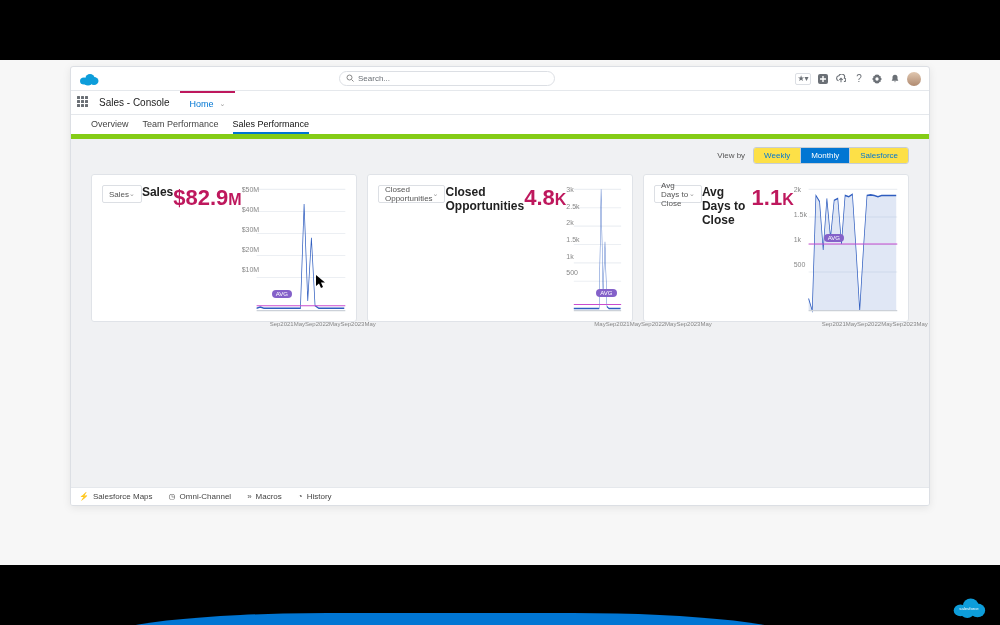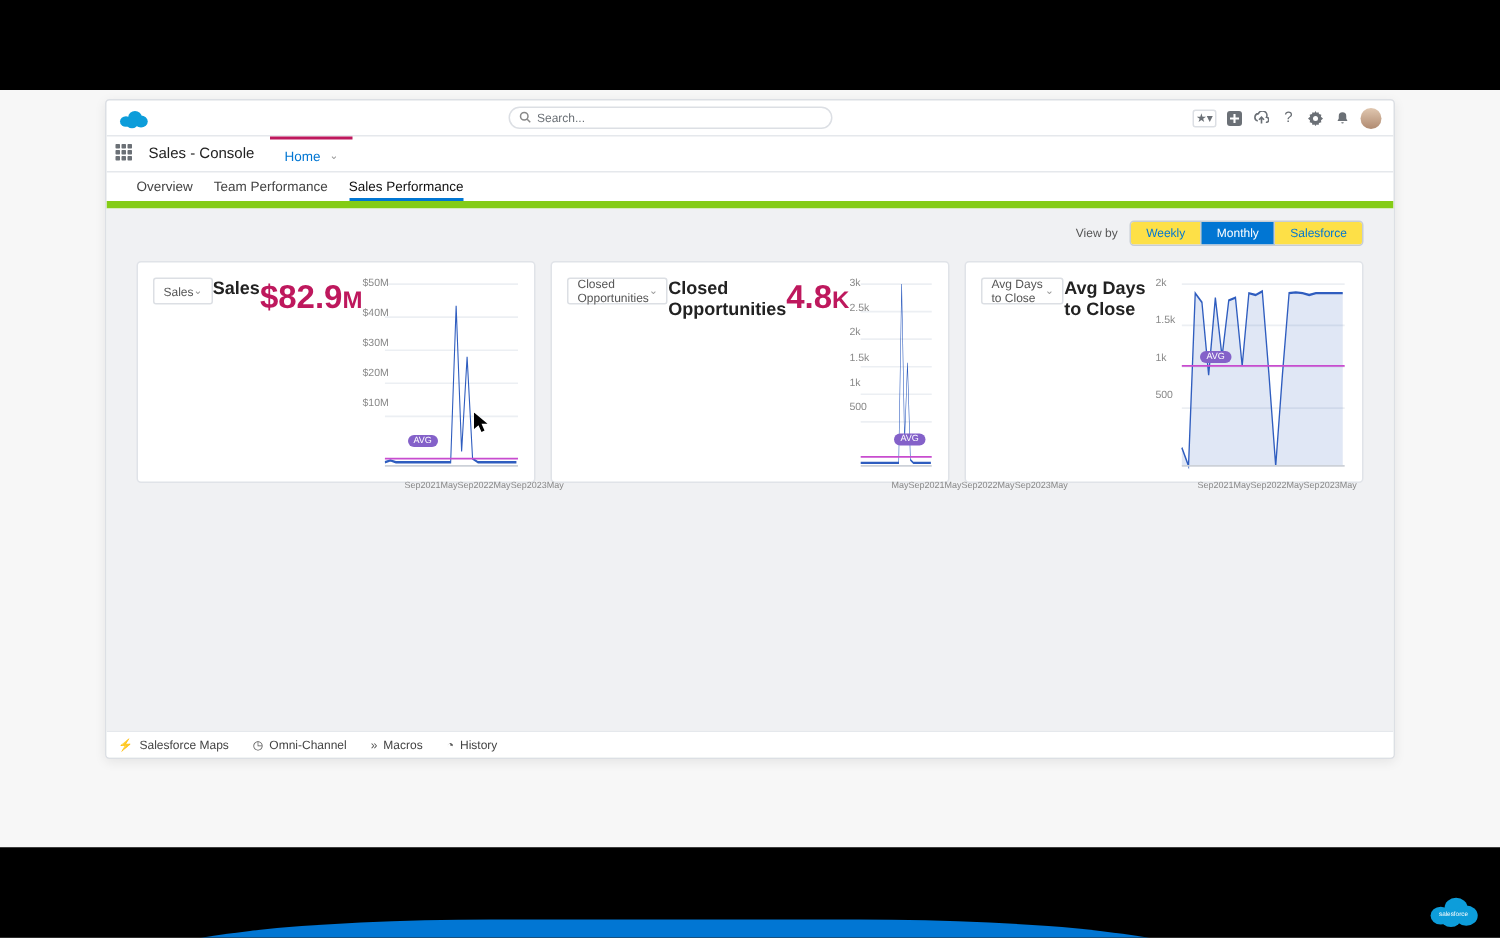--- a/index.html
+++ b/index.html
@@ -217,20 +217,21 @@
                 <span>2023</span>
                 <span>May</span>
               </div></div>
           </div>
           <div class="card">
             <div class="card-select">
               <span>Avg Days to Close</span>
               <span style="font-size:7px;color:#999">⌄</span>
             </div>
             <div class="card-title">Avg Days to Close</div>
+            <div class="card-value">1.1<span class="unit">K</span></div>
             <div class="chart"><div class="ytick" style="top: 4px;">2k</div><div class="ytick" style="top: 29px;">1.5k</div><div class="ytick" style="top: 54px;">1k</div><div class="ytick" style="top: 79px;">500</div><svg viewBox="0 0 200 118" preserveAspectRatio="none">
                 <line x1="28" x2="198" y1="4" y2="4" stroke="#eceff3"></line>
                 <line x1="28" x2="198" y1="29" y2="29" stroke="#eceff3"></line>
                 <line x1="28" x2="198" y1="54" y2="54" stroke="#eceff3"></line>
                 <line x1="28" x2="198" y1="79" y2="79" stroke="#eceff3"></line>
                 <path d="M28,103 L35,114 L42,9.500000000000005 L49,14.999999999999998 L56,59 L63,12.249999999999995 L70,48 L77,13.899999999999997 L84,12.249999999999995 L91,53.49999999999999 L98,9.500000000000005 L105,10.600000000000005 L112,8.400000000000004 L119,59 L126,114 L133,59 L140,9.500000000000005 L147,8.950000000000005 L154,9.500000000000005 L161,10.600000000000005 L168,9.500000000000005 L175,9.500000000000005 L182,9.500000000000005 L189,9.500000000000005 L196,9.500000000000005 L196,114 L28,114 Z" fill="rgba(47,93,191,0.15)" stroke="none"></path>
                 <path d="M28,103 L35,114 L42,9.500000000000005 L49,14.999999999999998 L56,59 L63,12.249999999999995 L70,48 L77,13.899999999999997 L84,12.249999999999995 L91,53.49999999999999 L98,9.500000000000005 L105,10.600000000000005 L112,8.400000000000004 L119,59 L126,114 L133,59 L140,9.500000000000005 L147,8.950000000000005 L154,9.500000000000005 L161,10.600000000000005 L168,9.500000000000005 L175,9.500000000000005 L182,9.500000000000005 L189,9.500000000000005 L196,9.500000000000005" fill="none" stroke="#2f5dbf" stroke-width="1.4"></path>
                 <line x1="28" x2="198" y1="53.49999999999999" y2="53.49999999999999" stroke="#c84ccf" stroke-width="1"></line>
                 <line x1="28" x2="198" y1="114" y2="114" stroke="#ccd1d8"></line>
               </svg><div class="avg-pill" style="top: 48.5px; left: 30px;">AVG</div><div class="xlabels">

